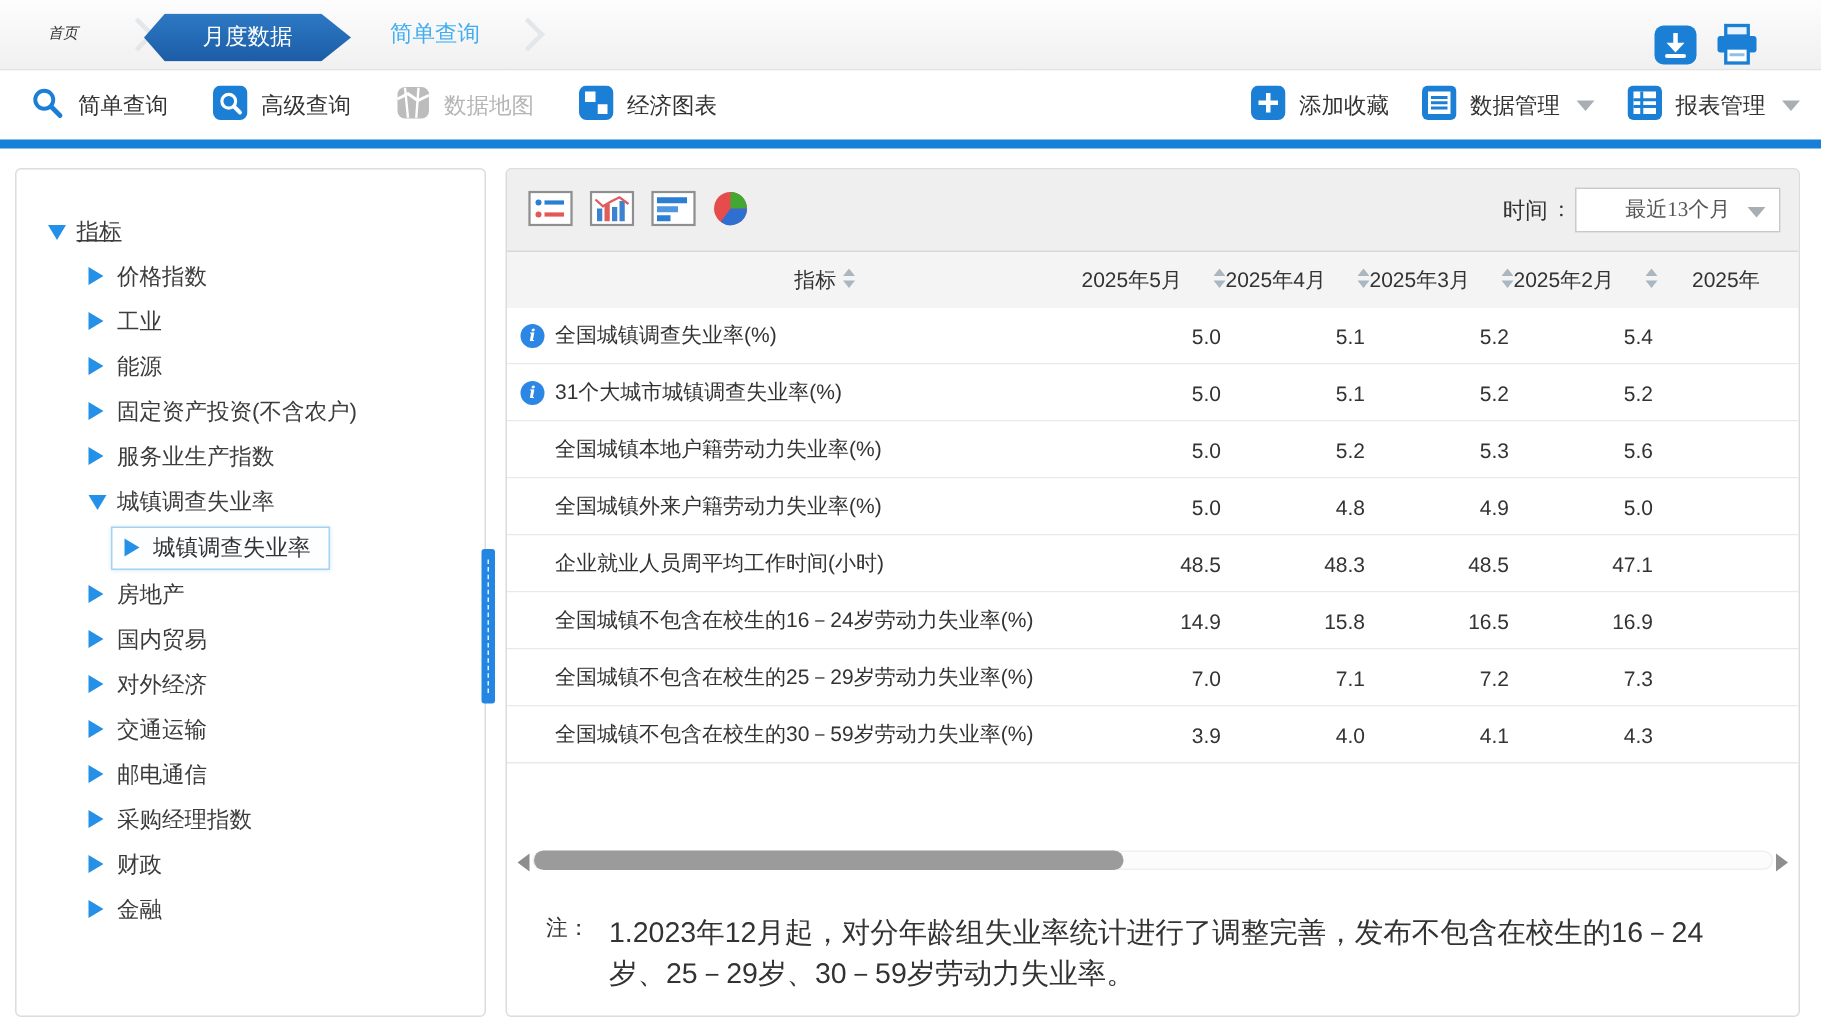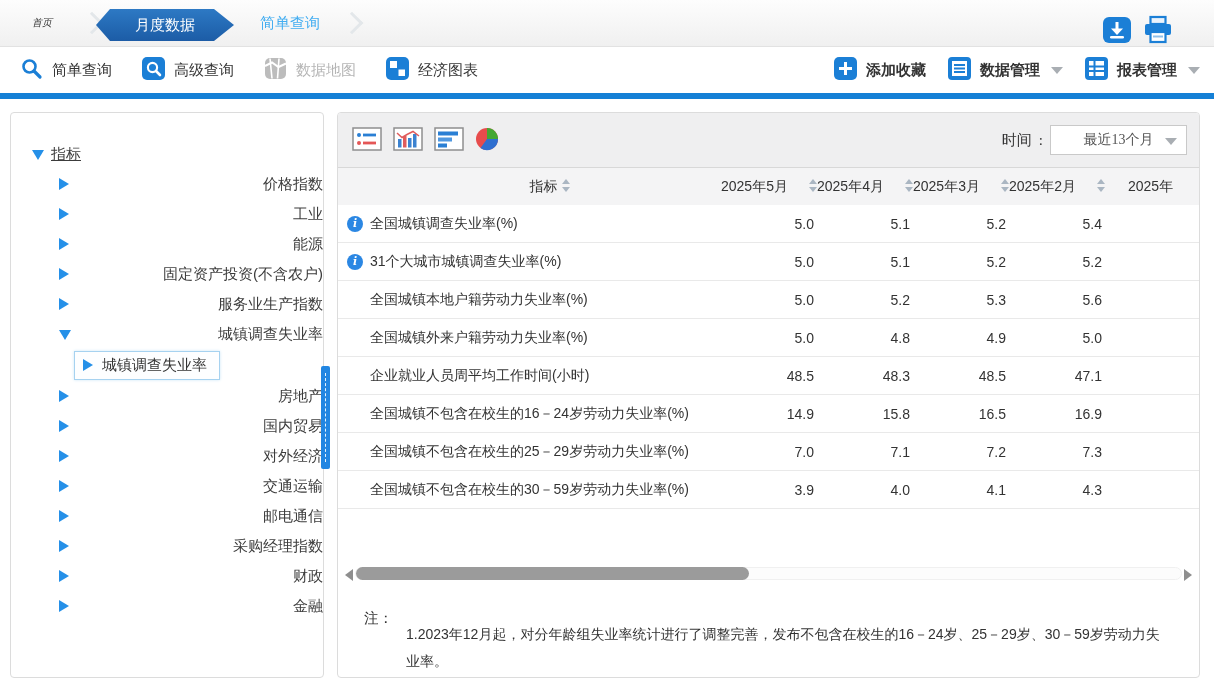--- a/index.html
+++ b/index.html
@@ -21,35 +21,35 @@
   .tab-link { position:absolute; left:260px; top:0; line-height:46px; font-size:15px; color:#42adf1; cursor:pointer; }
   .hdr-ic { position:absolute; width:32px; height:30px; cursor:pointer; }
   .ic-down { left:1101px; top:15px; }
   .ic-print { left:1142px; top:15px; }
 
   
   .toolbar { position:absolute; top:47px; left:0; right:0; height:46px; background:#fff; }
   .tb-left { position:absolute; left:20px; top:0; height:46px; display:flex; align-items:center; }
   .tb-right { position:absolute; right:14px; top:0; height:46px; display:flex; align-items:center; }
   .tb-item { display:flex; align-items:center; gap:9px; font-size:15px; color:#333; margin-right:30px; cursor:pointer; white-space:nowrap; }
-  .tb-right .tb-item { margin-right:0; margin-left:22px;font-weight:bold; }
+  .tb-right .tb-item { margin-right:0; margin-left:22px; }
   .tb-item.disabled { color:#b5b5b5; cursor:default; }
   .caret { width:0; height:0; border-left:6px solid transparent; border-right:6px solid transparent;
            border-top:7px solid #a9aeb3; margin-left:2px; }
   .bluebar { position:absolute; top:93px; left:0; right:0; height:6px; background:#1580d6; }
 
   
   .sidebar { position:absolute; left:10px; top:112px; width:314px; height:566px; box-sizing:border-box;
              border:1px solid #dcdcdc; border-radius:4px; background:#fff; }
   .tree { padding-top:26px; font-size:15px; }
   .trow { height:30px; display:flex; align-items:center; cursor:pointer; }
   .trow .lbl { color:#3c3c3c; }
   .lv0 { padding-left:21px; }
   .lv0 .lbl { text-decoration:underline; }
-  .lv1 { padding-left:48px;justify-content:space-between; }
+  .lv1 { padding-left:48px; }
   .ar { width:0; height:0; flex:none; }
   .ar.r { border-left:10px solid #2590e8; border-top:6px solid transparent; border-bottom:6px solid transparent; margin-right:9px; }
   .ar.d { border-top:10px solid #2590e8; border-left:6px solid transparent; border-right:6px solid transparent; margin-right:7px; margin-top:2px; }
   .lv2wrap { height:32px; display:flex; align-items:center; padding-left:63px; }
   .sel-box { display:inline-flex; align-items:center; border:1px solid #a6d2f0; background:#fdfeff;
              box-shadow:0 0 3px #cde6f7; padding:4px 12px 4px 8px; cursor:pointer; }
   .splitter { position:absolute; left:321px; top:366px; width:9px; height:103px; background:#2286e2; border-radius:2px; cursor:col-resize; }
   .splitter i { position:absolute; left:4px; top:7px; bottom:7px; border-left:1px dashed #eaf4fd; }
 
   
@@ -81,21 +81,21 @@
 
   .sb-left { position:absolute; left:7px; top:456px; width:0; height:0; border-top:6px solid transparent;
              border-bottom:6px solid transparent; border-right:8px solid #8e8e8e; cursor:pointer; }
   .sb-right { position:absolute; right:7px; top:456px; width:0; height:0; border-top:6px solid transparent;
               border-bottom:6px solid transparent; border-left:8px solid #8e8e8e; cursor:pointer; }
   .sb-track { position:absolute; left:17px; right:17px; top:454px; height:13px; box-sizing:border-box;
               border:1px solid #f0f0f0; border-radius:7px; background:#fcfcfc; }
   .sb-thumb { position:absolute; left:18px; top:454px; width:393px; height:13px; border-radius:7px; background:#9b9b9b; cursor:grab; }
 
   .note-prefix { position:absolute; left:26px; top:496px; font-size:14.5px; color:#333; }
-  .note-text { position:absolute; left:68px; right:36px; top:496px; font-size:14px; line-height:27px; color:#333;margin-top:12px; }
+  .note-text { position:absolute; left:68px; right:36px; top:496px; font-size:19px; line-height:27px; color:#333; }
 </style>
 </head>
 <body>
 
 <div id="app">
 
   <div class="tabbar">
     <span class="chev c1"></span>
     <span class="chev c2"></span>
     <div class="tab-home">首页</div>

